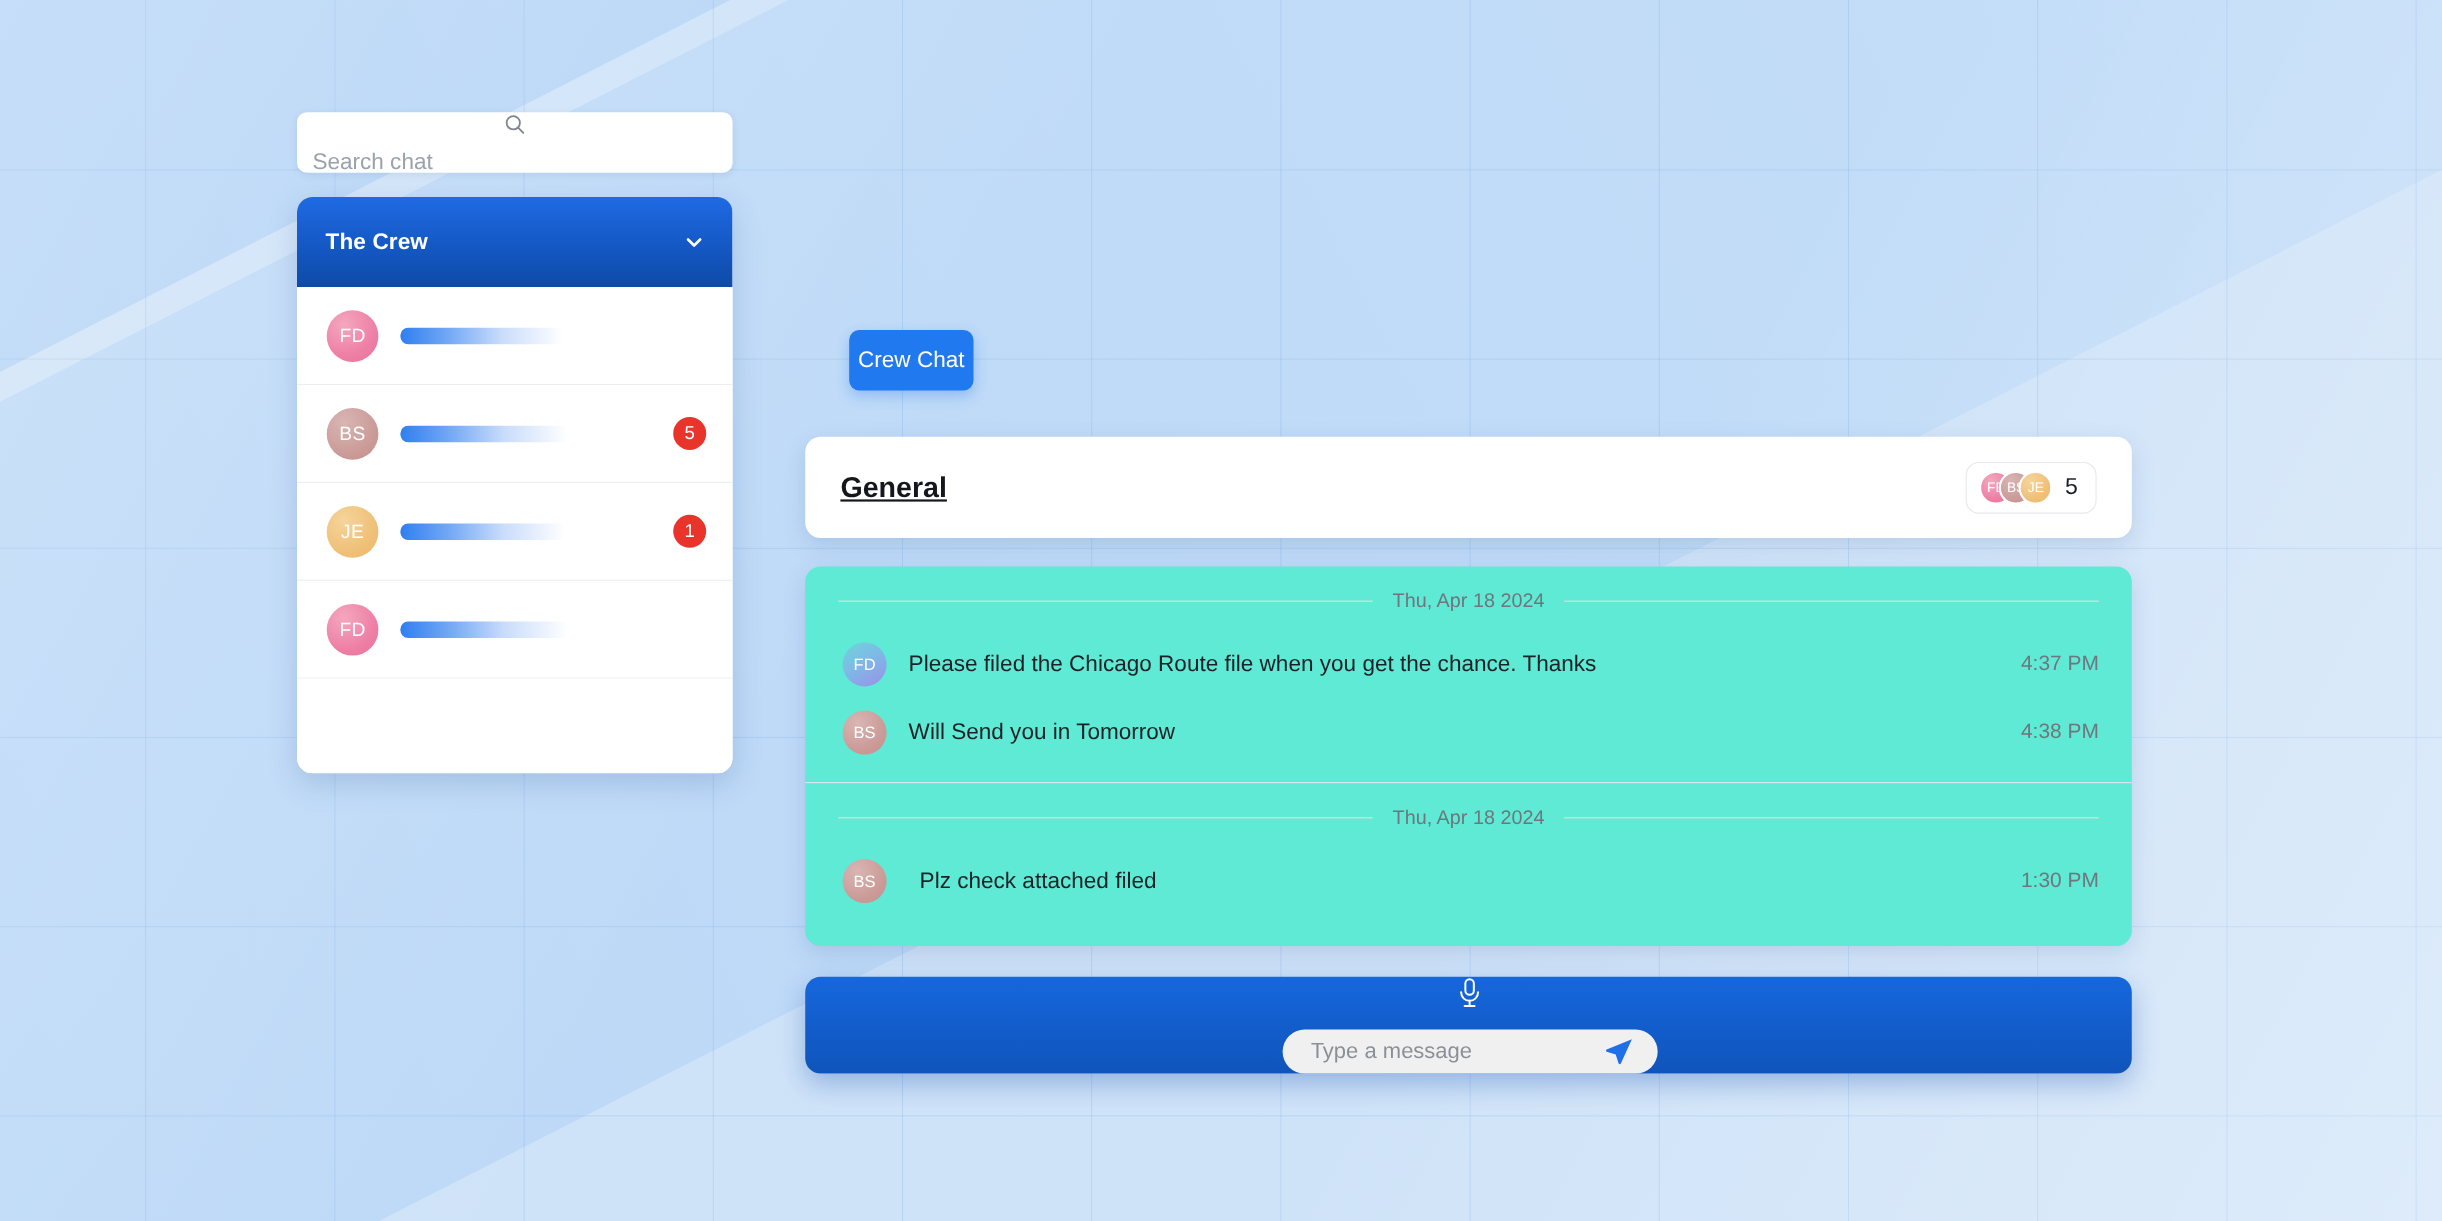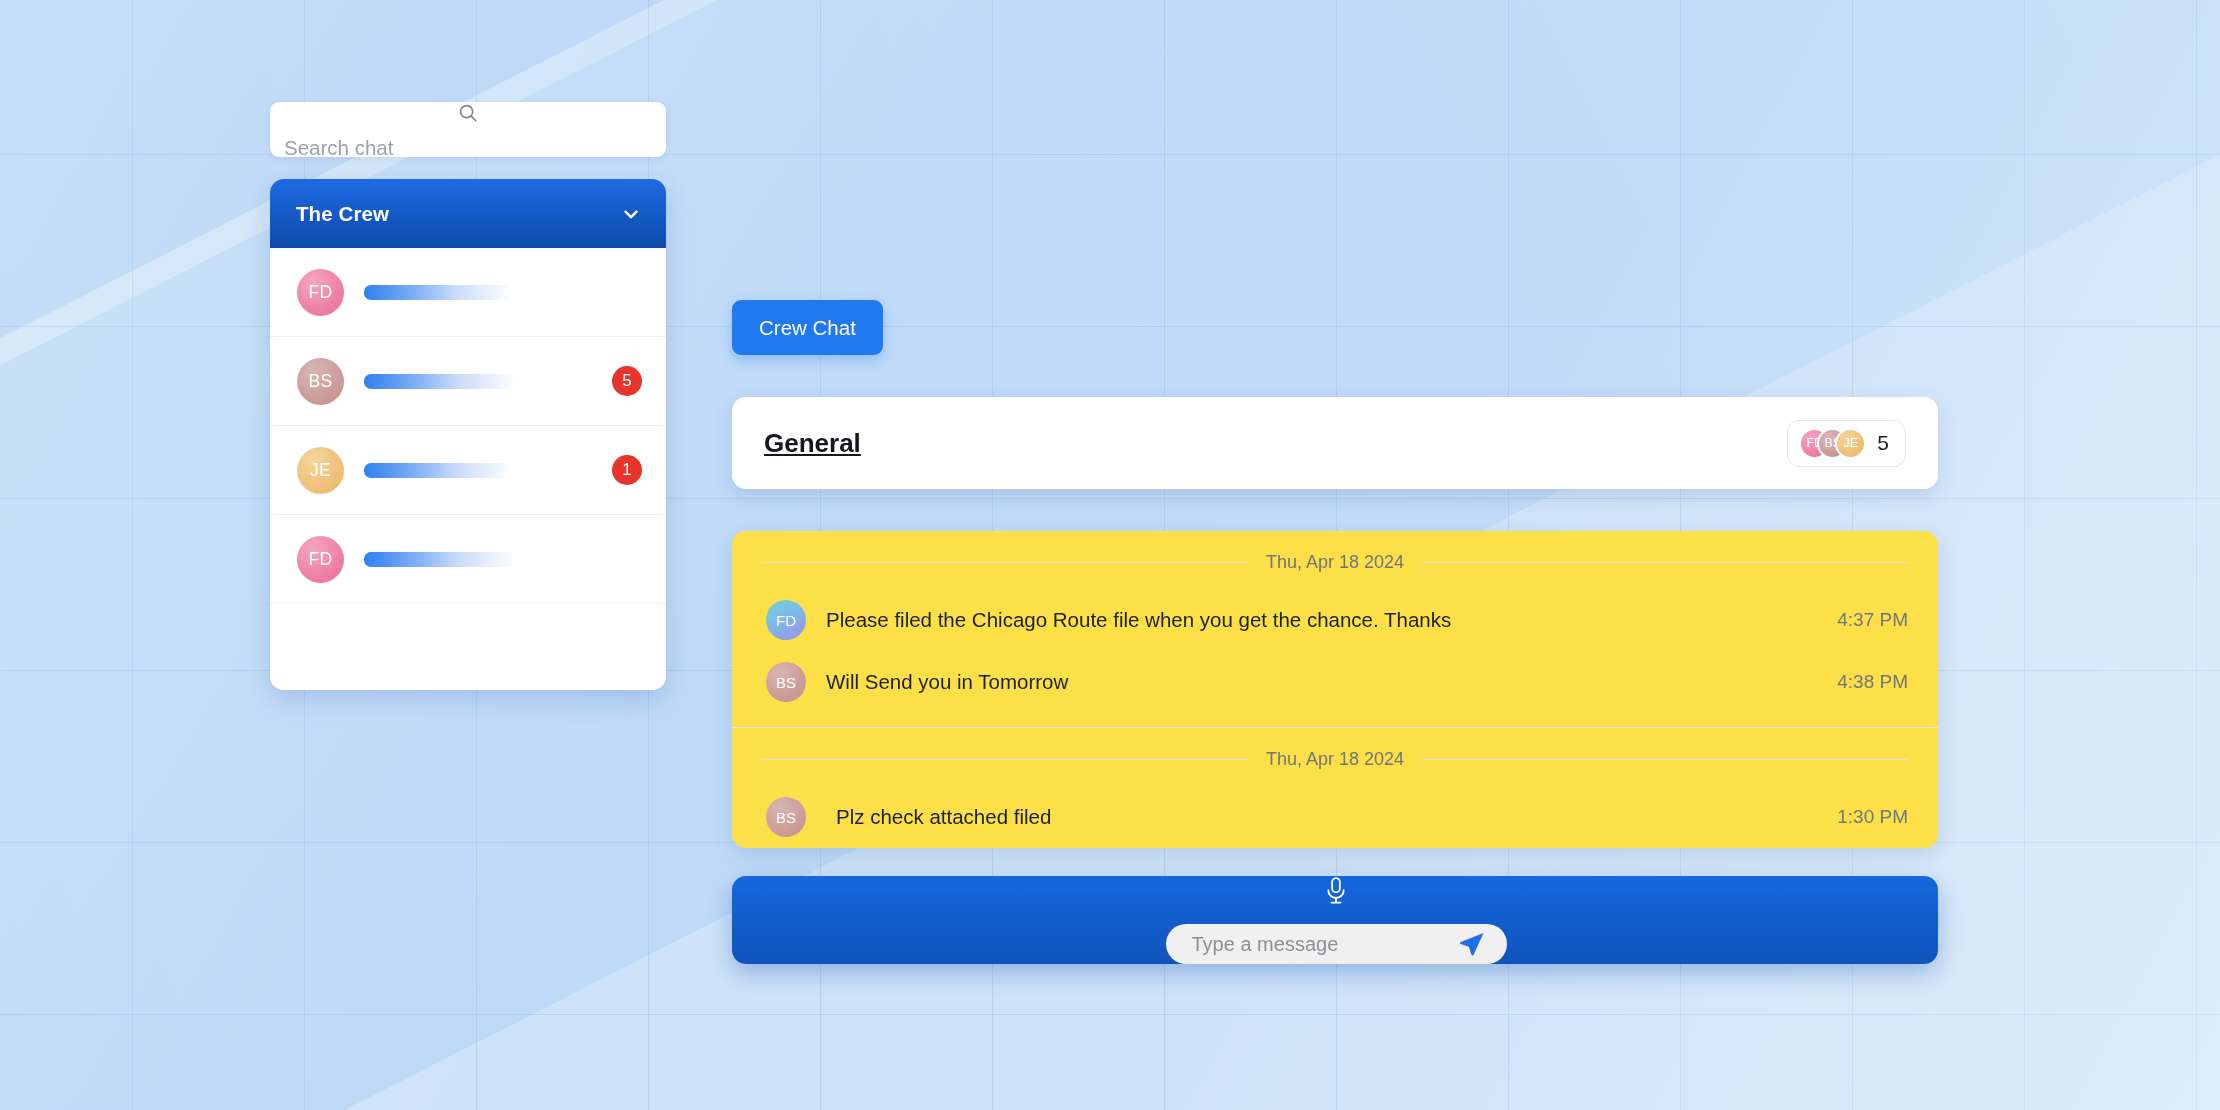--- a/index.html
+++ b/index.html
@@ -83,21 +83,21 @@
 
   .chat-panel {
     margin-top: 22px;
     width: 396px;
     background: #ffffff;
     border-radius: 14px;
     box-shadow: 0 9px 26px rgba(55,95,160,.22);
     overflow: hidden;
   }
   .panel-header {
-    height: 69px;
+    height: 82px;
     background: linear-gradient(180deg, #1f6ae3 0%, #1458c4 55%, #0e4ba8 100%);
     display: flex;
     align-items: center;
     justify-content: space-between;
     padding: 0 24px 0 26px;
   }
   .panel-title {
     color: #ffffff;
     font-size: 20.5px;
     font-weight: bold;
@@ -155,29 +155,30 @@
   .list-filler { height: 86px; background: #fff; }
 
   
   .main { position: absolute; left: 732px; top: 300px; width: 1206px; }
 
   .crew-chat-tab {
     display: inline-flex;
     align-items: center;
     justify-content: center;
     height: 55px;
-    padding: 0 27px;
+    padding: 0 8px;
     background: #2179ef;
     color: #ffffff;
     font-size: 20.5px;
     border-radius: 9px;
     box-shadow: 0 5px 13px rgba(33,121,239,.32);
     border: none;
     cursor: pointer;
     font-family: "Liberation Sans", sans-serif;
+    margin-left: 40px;
   }
 
   .general-header {
     margin-top: 42px;
     height: 92px;
     background: #ffffff;
     border-radius: 14px;
     box-shadow: 0 7px 20px rgba(55,95,160,.17);
     display: flex;
     align-items: center;
@@ -203,25 +204,26 @@
     align-items: center;
     justify-content: center;
     color: #fff;
     font-size: 12.5px;
     border: 2px solid #ffffff;
   }
   .avatar-stack .mini + .mini { margin-left: -13px; }
   .member-count { font-size: 21px; color: #1b1f24; }
 
   .messages {
-    margin-top: 42px;
-    background: #fde047;
+    margin-top: 26px;
+    background: #5eead4;
     border-radius: 14px;
     box-shadow: 0 7px 20px rgba(55,95,160,.17);
     overflow: hidden;
+    padding-bottom: 28px;
   }
   .day-divider {
     display: flex;
     align-items: center;
     gap: 18px;
     padding: 21px 30px 16px 30px;
   }
   .day-divider .rule { flex: 1; height: 1px; background: #e0e0e0; }
   .day-divider .label { font-size: 18px; color: #6f767e; white-space: nowrap; }
 

